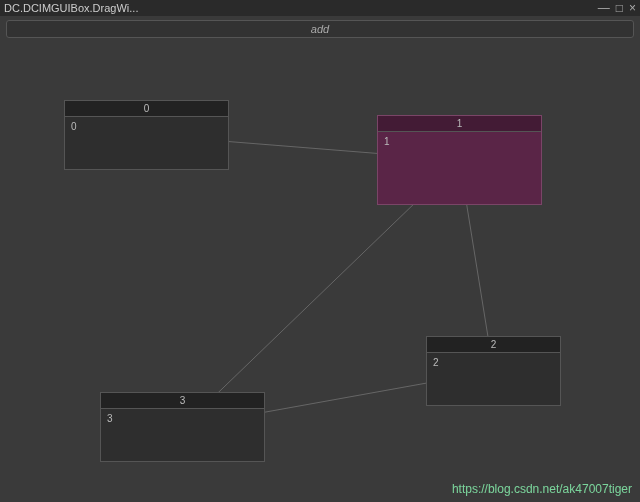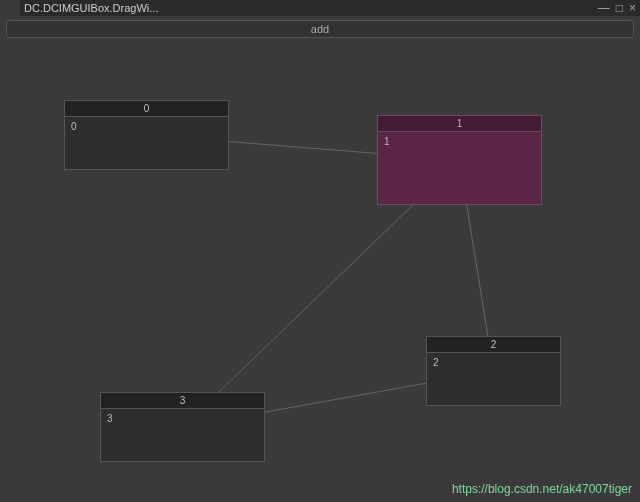--- a/index.html
+++ b/index.html
@@ -13,21 +13,20 @@
       overflow: hidden;
       position: relative;
     }
     .titlebar {
       height: 16px;
       background: #2a2a2a;
       display: flex;
       align-items: center;
       padding: 0 4px;
       position: relative;
-      margin-left: 20px;
     }
     .titlebar-text {
       color: #ccc;
       font-size: 11px;
     }
     .window-controls {
       position: absolute;
       right: 4px;
       top: 0;
       height: 16px;
@@ -41,20 +40,21 @@
     .toolbar {
       margin: 4px 6px;
       height: 18px;
       background: #323232;
       border: 1px solid #555;
       border-radius: 3px;
       display: flex;
       align-items: center;
       justify-content: center;
       cursor: pointer;
+      font-style: italic;
     }
     .toolbar-label {
       color: #aaa;
       font-size: 11px;
     }
     .canvas {
       position: absolute;
       top: 40px;
       left: 0;
       right: 0;

